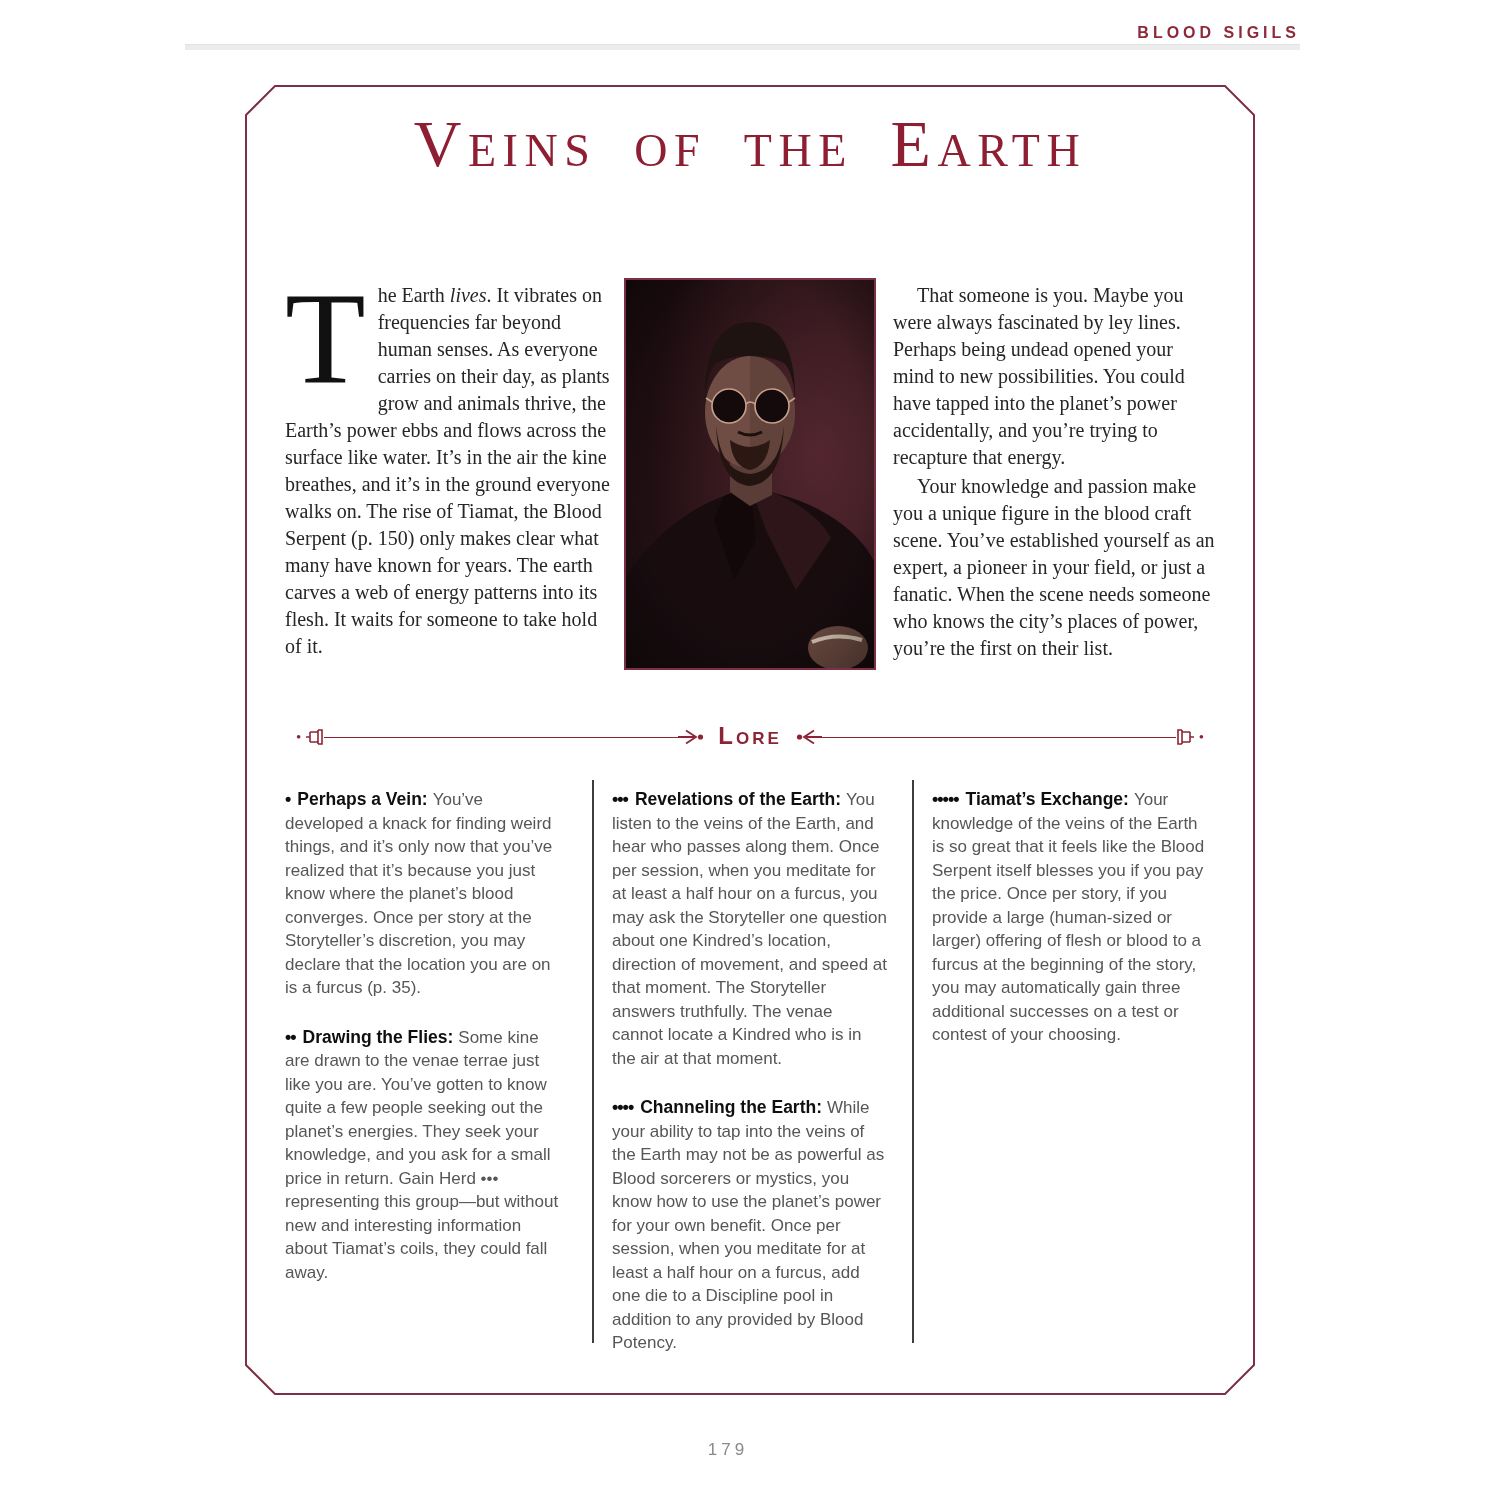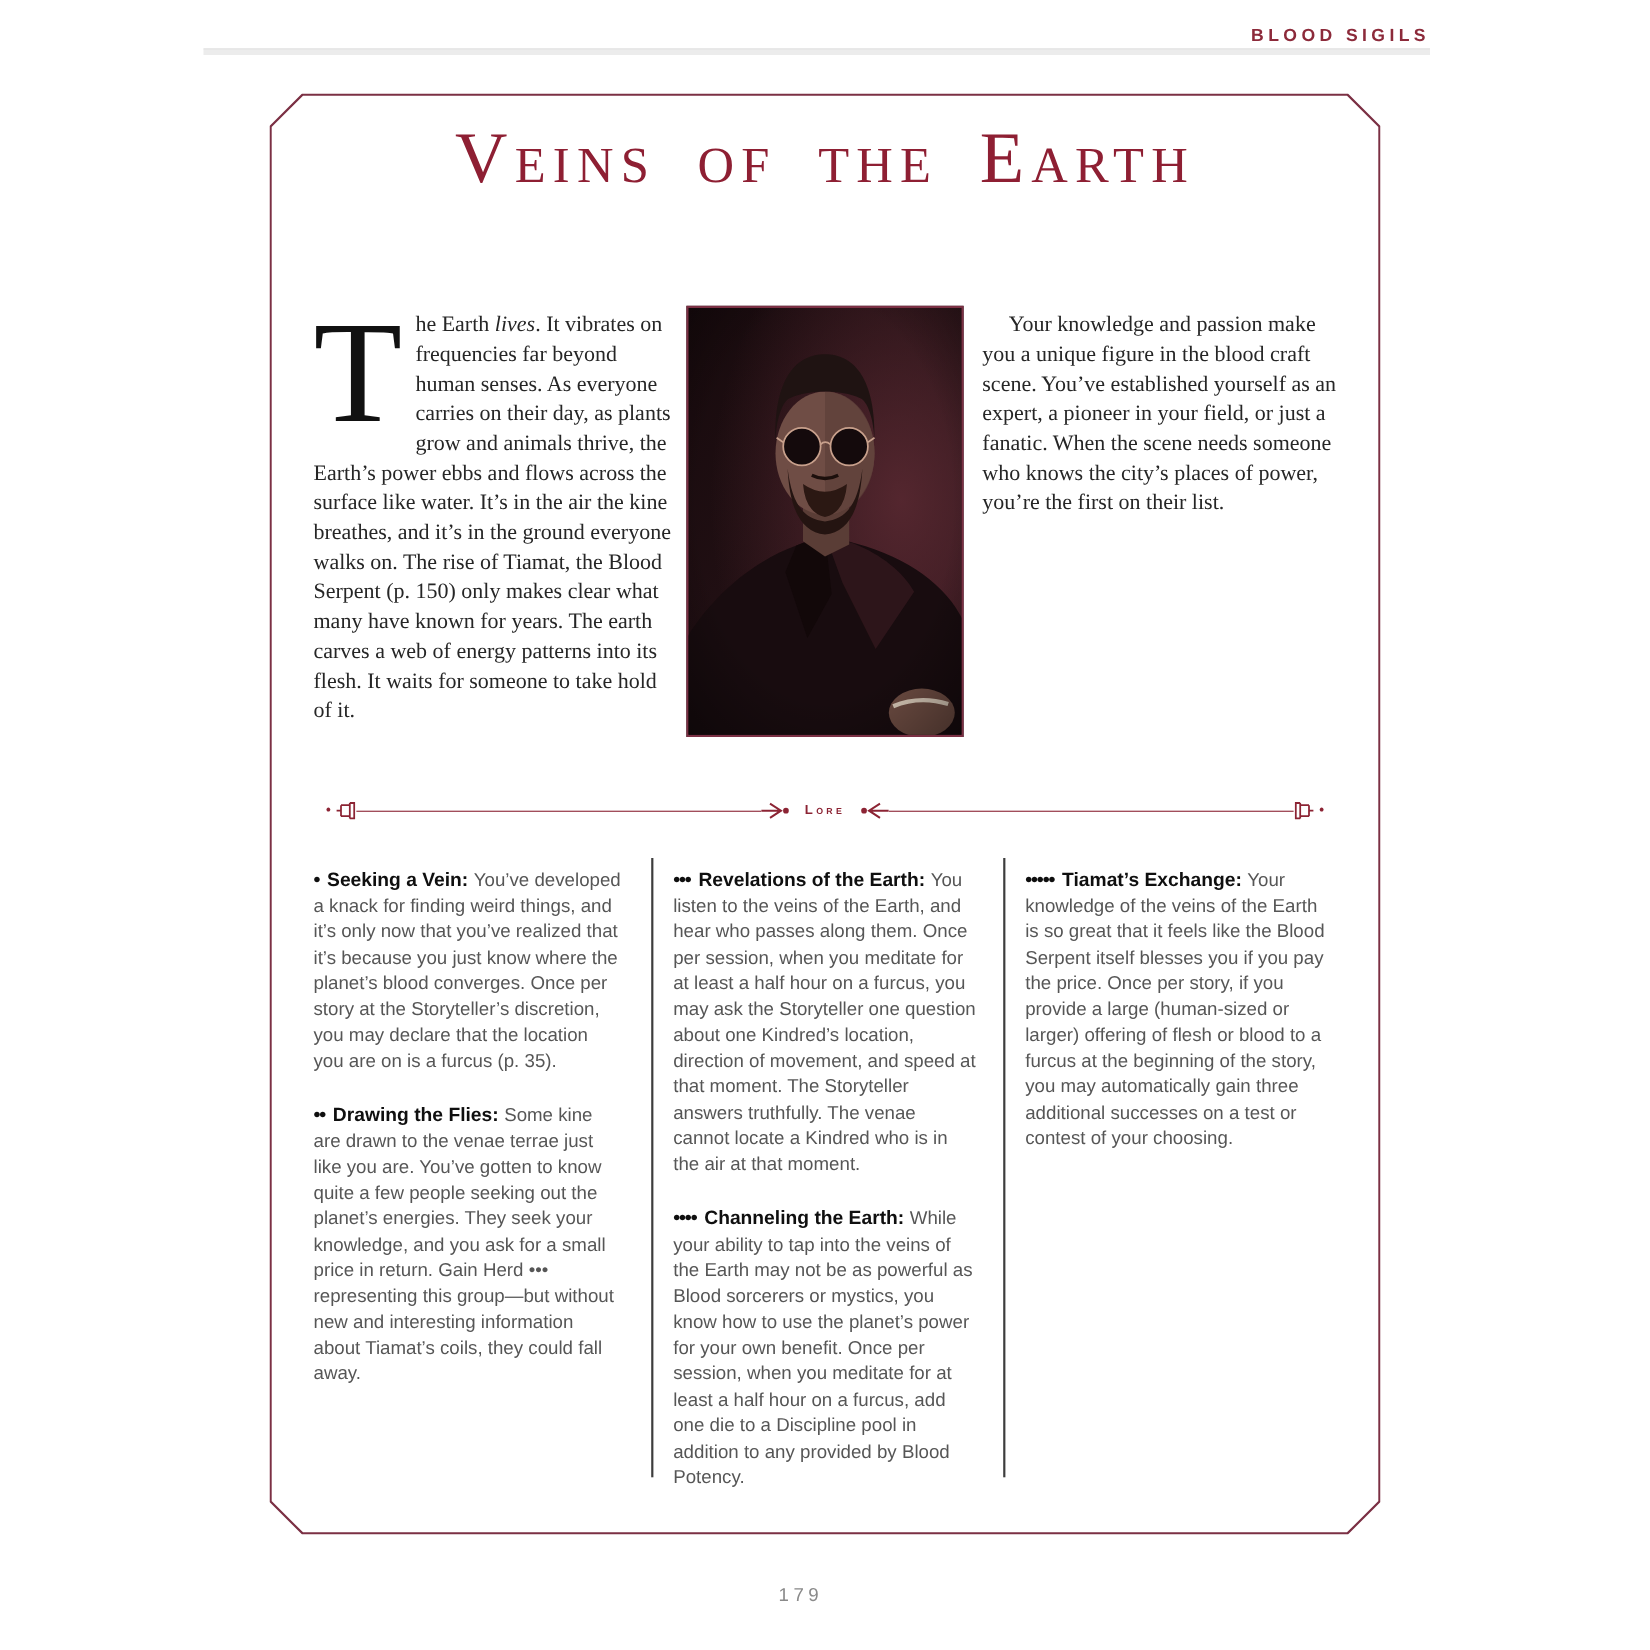--- a/index.html
+++ b/index.html
@@ -59,21 +59,21 @@
   
   .divider{
     position:absolute; left:293px; top:720px; width:914px; height:34px;
     display:flex; align-items:center; color:#8c2434;
   }
   .divider .line{flex:1; height:0; border-top:1.5px solid #8c2434;}
   .divider .end-dot{font-size:15px; line-height:1; padding:0 3px; color:#8c2434;}
   .divider .lore-label{
     font-family:"Liberation Sans", sans-serif;
     font-variant:small-caps;
-    font-weight:bold; font-size:12px; letter-spacing:3px;
+    font-weight:bold; font-size:24px; letter-spacing:3px;
     color:#8c2434; padding:0 14px 3px 14px;
   }
   .divider svg{display:block;}
   
   .power-col{
     position:absolute; top:788px;
     font-family:"Liberation Sans", sans-serif;
     font-size:17px; line-height:23.5px; color:#565656;
   }
   .col-1{left:285px; width:280px;}
@@ -155,20 +155,21 @@
     <path d="M104,160 Q124,174 144,160 Q142,186 124,190 Q106,186 104,160 Z" fill="#2b1813"></path>
     <path d="M112,152 Q124,158 136,152" fill="none" stroke="#1c0f0c" stroke-width="3"></path>
 
     <ellipse cx="212" cy="368" rx="30" ry="22" fill="#6d4c42"></ellipse>
     <path d="M186,362 Q210,352 236,360" fill="none" stroke="#d8c9b8" stroke-width="4"></path>
     <rect x="0" y="0" width="248" height="388" fill="url(#vig)"></rect>
   </svg>
 </div>
 
 <div class="intro-right">
+  <p>That someone is you. Maybe you were always fascinated by ley lines. Perhaps being undead opened your mind to new possibilities. You could have tapped into the planet’s power accidentally, and you’re trying to recapture that energy.</p>
   <p>Your knowledge and passion make you a unique figure in the blood craft scene. You’ve established yourself as an expert, a pioneer in your field, or just a fanatic. When the scene needs someone who knows the city’s places of power, you’re the first on their list.</p>
 </div>
 
 <div class="divider">
   <span class="end-dot">•</span>
   <svg width="20" height="18" viewBox="0 0 20 18">
     <path d="M2,9 H6 M6,4 V14 M6,4 H14 M6,14 H14 M14,2 V16 M14,2 H18 V16 H14" fill="none" stroke="#8c2434" stroke-width="1.6"></path>
   </svg>
   <div class="line"></div>
   <svg width="26" height="16" viewBox="0 0 26 16">
@@ -182,21 +183,21 @@
   </svg>
   <div class="line"></div>
   <svg width="20" height="18" viewBox="0 0 20 18">
     <path d="M18,9 H14 M14,4 V14 M14,4 H6 M14,14 H6 M6,2 V16 M6,2 H2 V16 H6" fill="none" stroke="#8c2434" stroke-width="1.6"></path>
   </svg>
   <span class="end-dot">•</span>
 </div>
 
 <div class="power-col col-1">
   <p class="power">
-    <span class="p-dots">•</span><span class="p-name">Seeking a Vein:</span><span class="p-text">You’ve developed a knack for finding weird things, and it’s only now that you’ve realized that it’s because you just know where the planet’s blood converges. Once per story at the Storyteller’s discretion, you may declare that the location you are on is a furcus (p. 35).</span>
+    <span class="p-dots">•</span><span class="p-name">Perhaps a Vein:</span><span class="p-text">You’ve developed a knack for finding weird things, and it’s only now that you’ve realized that it’s because you just know where the planet’s blood converges. Once per story at the Storyteller’s discretion, you may declare that the location you are on is a furcus (p. 35).</span>
   </p>
   <p class="power">
     <span class="p-dots">••</span><span class="p-name">Drawing the Flies:</span><span class="p-text">Some kine are drawn to the venae terrae just like you are. You’ve gotten to know quite a few people seeking out the planet’s energies. They seek your knowledge, and you ask for a small price in return. Gain Herd ••• representing this group—but without new and interesting information about Tiamat’s coils, they could fall away.</span>
   </p>
 </div>
 
 <div class="v-rule v-rule-1"></div>
 
 <div class="power-col col-2">
   <p class="power">

